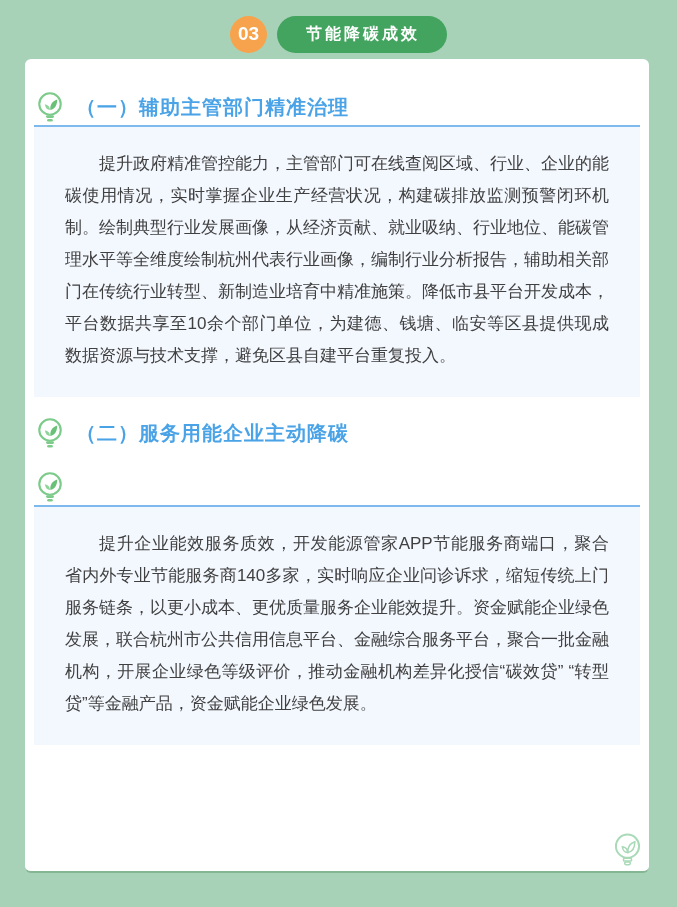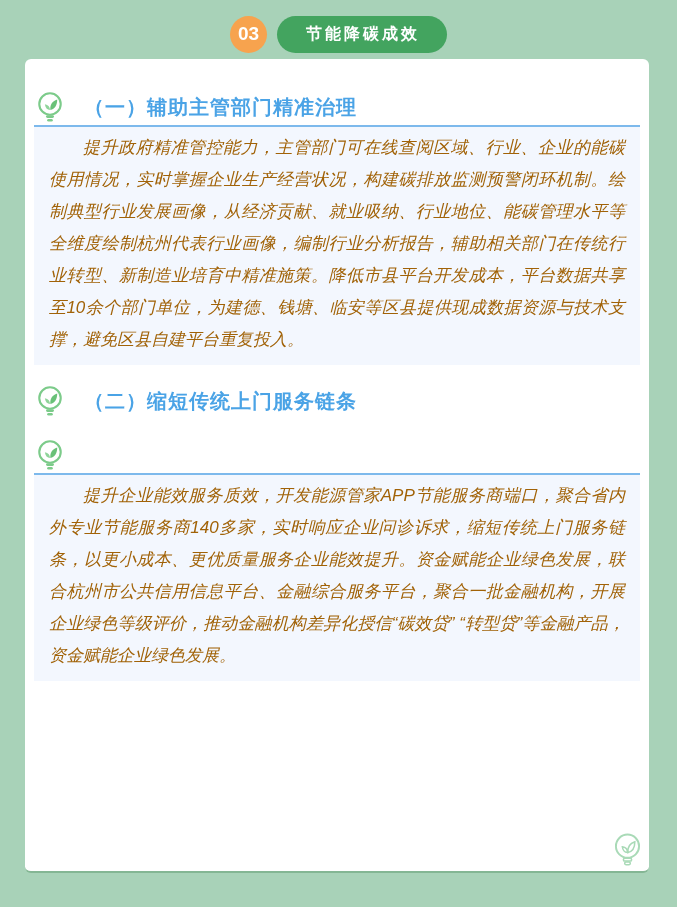--- a/index.html
+++ b/index.html
@@ -46,45 +46,44 @@
     border-radius:6px;
     border-bottom:2px solid #84b694;
     box-sizing:border-box;
     padding:30px 0 0 0;
     overflow:hidden;
   }
   .sec{margin:0 9px 18px 9px;}
   .sec-head{
     display:flex;
     align-items:center;
-    gap:20px;
+    gap:12px;
     height:36px;
     padding-left:2px;
   }
   .sec-head h2{
     margin:0;
     font-size:20px;
     font-weight:bold;
     color:#4aa3e6;
     letter-spacing:1px;
   }
   .bulb{display:inline-flex;line-height:0;}
   .sec-panel{
     border-top:2px solid #7db9ec;
     background:#f3f7fe;
     padding:5px 15px 9px 15px;
   }
   .sec-panel p{
-    margin:0;
+    margin:16px;
     font-size:17px;
     line-height:32px;
-    color:#a16207;
+    color:#404040;
     text-indent:2em;
     text-align:justify;
-    font-style:italic;
   }
   .footer-bulb{
     position:absolute;
     right:6px;
     bottom:3px;
     line-height:0;
   }
 </style>
 </head>
 <body>
@@ -118,21 +117,21 @@
     <div class="sec-head">
       <span class="bulb">
         <svg viewBox="0 0 24 28" width="28" height="33">
           <circle cx="12" cy="11" r="9.2" fill="#ffffff" stroke="#7ccb8a" stroke-width="1.8"></circle>
           <path d="M12.3 16.2 C11.9 12.2 13.6 8.6 18.2 7.2 C18.2 12 16.2 15.4 12.3 16.2 Z" fill="#69c178"></path>
           <path d="M12 16.2 C12 13.6 10.6 11.6 7.6 11.2 C7.9 14.2 9.6 16 12 16.2 Z" fill="#8fd49a"></path>
           <rect x="8.6" y="20.6" width="6.8" height="2.4" rx="1.2" fill="#7ccb8a"></rect>
           <rect x="9.6" y="23.8" width="4.8" height="2.2" rx="1.1" fill="#7ccb8a"></rect>
         </svg>
       </span>
-      <h2>（二）缩短传统上门服务链条</h2>
+      <h2>（二）服务用能企业主动降碳</h2>
     </div>
   </div>
 
   <div class="sec">
     <div class="sec-head">
       <span class="bulb">
         <svg viewBox="0 0 24 28" width="28" height="33">
           <circle cx="12" cy="11" r="9.2" fill="#ffffff" stroke="#7ccb8a" stroke-width="1.8"></circle>
           <path d="M12.3 16.2 C11.9 12.2 13.6 8.6 18.2 7.2 C18.2 12 16.2 15.4 12.3 16.2 Z" fill="#69c178"></path>
           <path d="M12 16.2 C12 13.6 10.6 11.6 7.6 11.2 C7.9 14.2 9.6 16 12 16.2 Z" fill="#8fd49a"></path>

